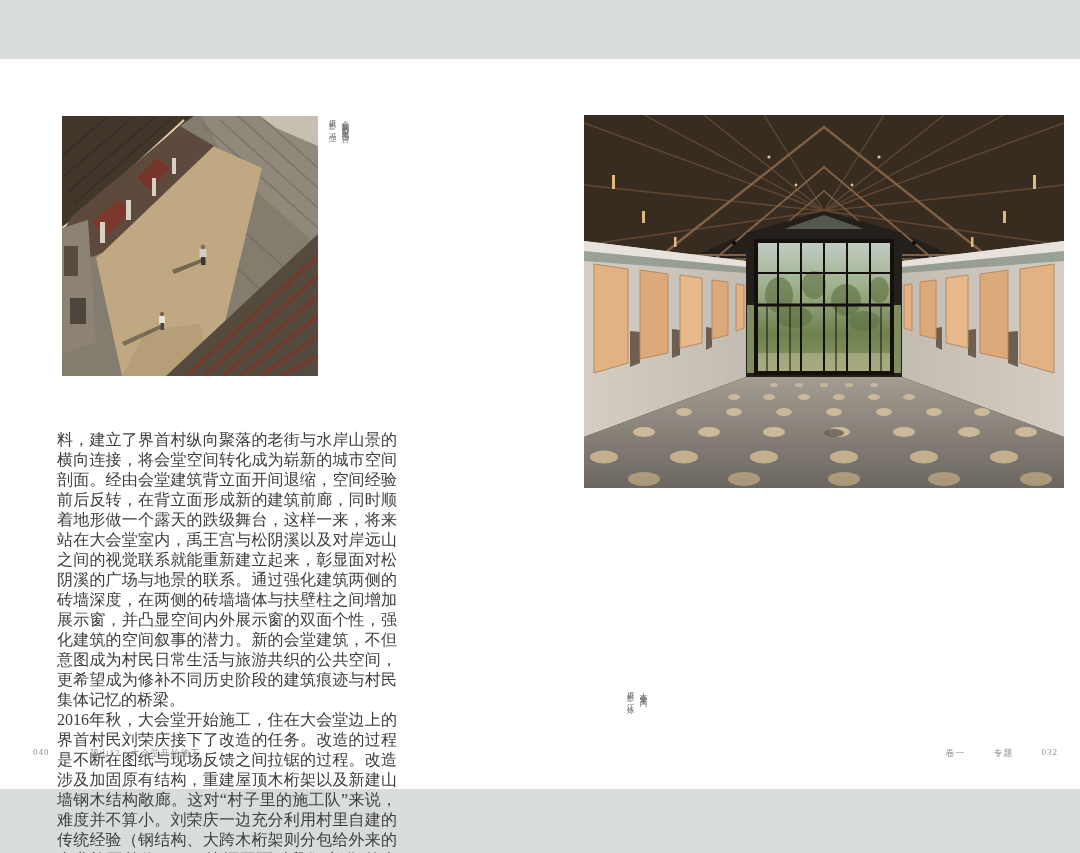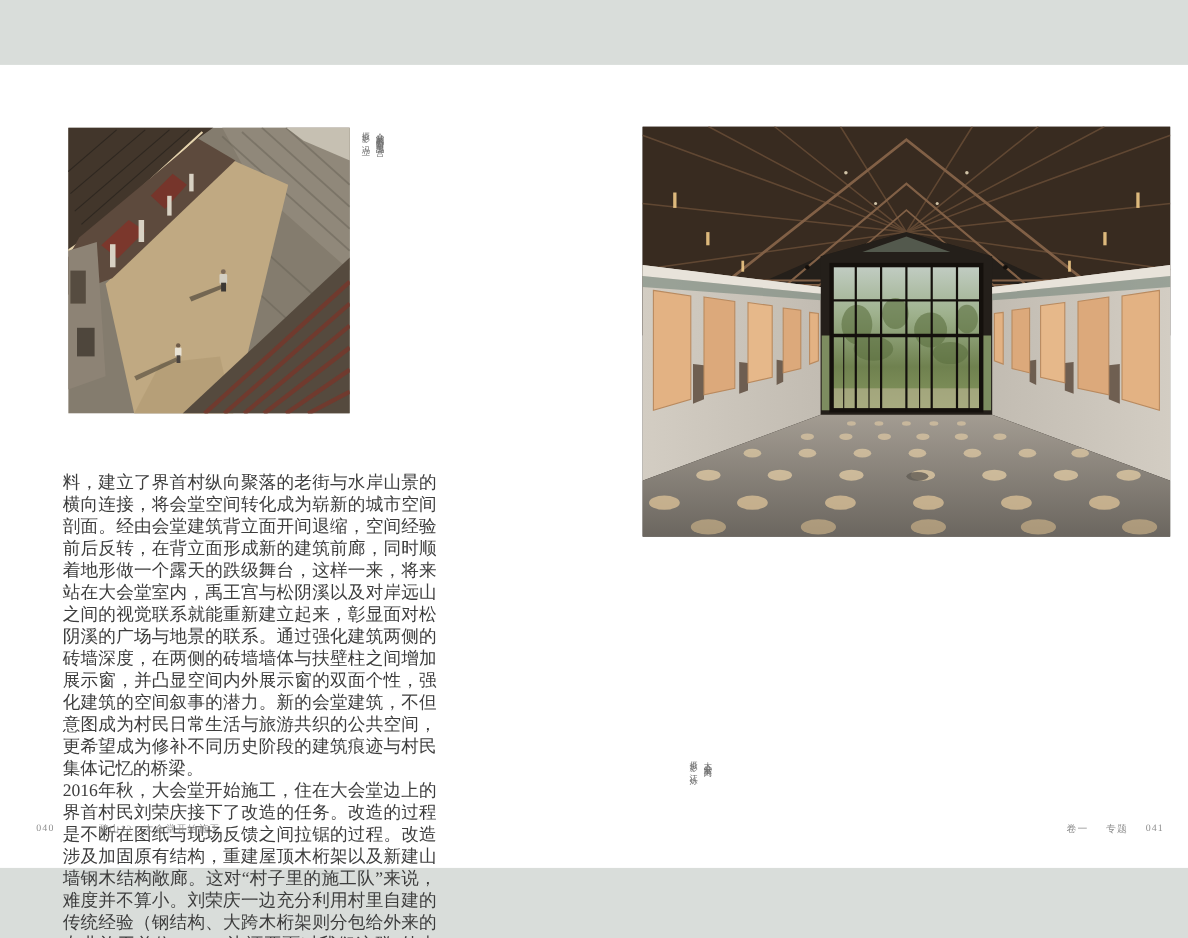--- a/index.html
+++ b/index.html
@@ -13,21 +13,21 @@
   .vcap .col{display:block;}
   
   .bodytext{position:absolute;left:57px;top:430px;width:340px;color:#3d3d3d;
             font-size:16px;line-height:20px;text-align:justify;text-justify:inter-ideograph;}
   .bodytext p{margin:0;}
   .bodytext p + p{}
   
   .footer{position:absolute;top:747px;font-size:9px;color:#8f8f8f;letter-spacing:1px;
           display:flex;align-items:flex-start;}
   .footer-left{left:33px;gap:40px;}
-  .footer-right{right:22px;gap:16px;}
+  .footer-right{right:22px;gap:28px;}
 </style>
 </head>
 <body>
 
 <div id="screen">
 
   <div class="spread"></div>
 
   <svg class="photo" style="left:62px;top:116px" width="256" height="260" viewBox="0 0 256 260">
     <rect width="256" height="260" fill="#847c6e"></rect>
@@ -296,16 +296,16 @@
   </svg>
 
   <div class="vcap" style="left:624px;top:686px;height:120px">
     <span class="col">大会堂室内</span>
     <span class="col">摄影：江烁</span>
   </div>
 
   <div class="footer footer-right">
     <span>卷一</span>
     <span>专题</span>
-    <span>041</span>
+    <span>032</span>
   </div>
 
 </div>
 
 </body></html>

